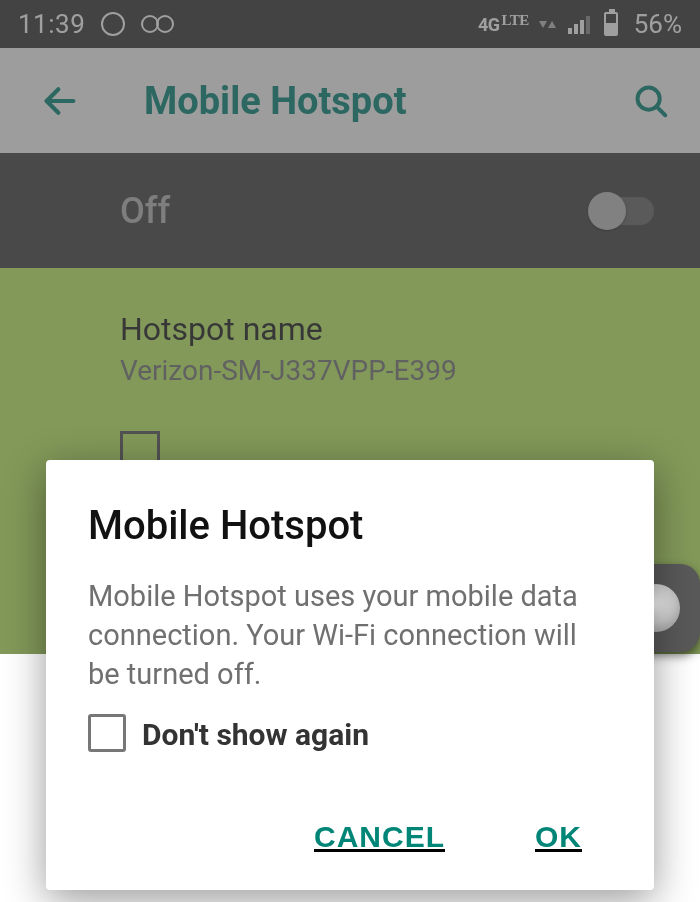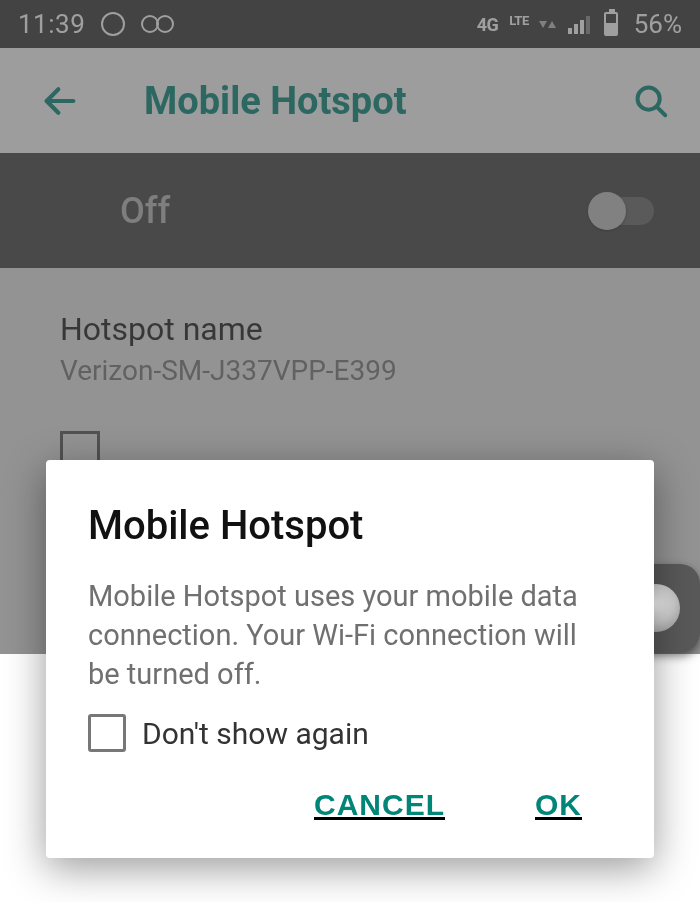--- a/index.html
+++ b/index.html
@@ -8,21 +8,21 @@
       height: 902px;
       overflow: hidden;
       font-family: Roboto, "Helvetica Neue", Arial, sans-serif;
       background: #fff;
     }
 
     .screen {
       position: relative;
       width: 700px;
       height: 654px;
-      background: #e5e5e5;
+      background: #bef264;
     }
 
     
     .status-bar {
       height: 48px;
       background: #333333;
       color: #fff;
       display: flex;
       align-items: center;
       padding: 0 18px;
@@ -35,21 +35,21 @@
     .circle-outline {
       width: 24px; height: 24px; border: 2.5px solid #fff; border-radius: 50%;
     }
     .voicemail {
       display: flex; align-items: center;
     }
     .vm-c { width: 18px; height: 18px; border: 2.5px solid #fff; border-radius: 50%; }
     .vm-c + .vm-c { margin-left: -3px; }
 
     .net-4g { font-size: 18px; font-weight: 700; letter-spacing: -0.5px; display:flex; align-items:flex-start;}
-    .net-4g-sub { font-size: 13px; line-height: 9px; margin-left:11px; margin-top:2px;}
+    .net-4g-sub { font-size: 15px; line-height: 9px; margin-left:2px; margin-top:2px;font-family:Liberation Serif, serif;}
     .net-arrows { display:flex; gap:1px; align-items:center; margin-left:2px;}
     .arrow-down, .arrow-up { width:0; height:0; border-left:4px solid transparent; border-right:4px solid transparent; }
     .arrow-down { border-top:7px solid #bbb; }
     .arrow-up { border-bottom:7px solid #bbb; }
 
     .signal-bars { display:flex; align-items:flex-end; gap:2px; height:20px; margin-left:4px;}
     .bar { width:4px; background:#888; }
     .bar.b1{height:6px;} .bar.b2{height:10px;} .bar.b3{height:14px; background:#fff;} .bar.b4{height:18px; background:#888;}
     .signal-bars .b1, .signal-bars .b2 { background:#fff; }
 
@@ -103,21 +103,21 @@
     }
     .switch-knob {
       position:absolute; left:-2px; top:-5px;
       width: 38px; height: 38px; background:#bdbdbd; border-radius:50%;
       box-shadow: 0 1px 3px rgba(0,0,0,0.4);
     }
 
     
     .settings { padding: 20px 0 0 0; }
     .setting-item {
-      padding: 22px 46px 22px 60px;
+      padding: 22px 46px 22px 120px;
       display:flex; 
     }
     .setting-text { flex:1; }
     .setting-title { font-size: 32px; color:#1a1a1a; font-weight:400; margin-bottom:6px;}
     .setting-sub { font-size: 28px; color:#777; }
     .checkbox-sq {
       width: 40px; height: 40px; border: 3px solid #555;
     }
 
     
@@ -142,22 +142,23 @@
       color: #111;
       margin-bottom: 28px;
     }
     .dialog-body {
       font-size: 29px;
       line-height: 1.35;
       color: #707070;
       margin-bottom: 20px;
     }
     .dialog-check-row {
-      display:flex; align-items:center; gap:16px;
-      margin-bottom: 24px;
+      display:flex; align-items:flex-end; gap:16px;
+      margin-bottom: 56px;
+      font-weight: bold;
     }
     .dialog-check {
       width: 38px; height: 38px; border: 3px solid #777; border-radius:3px;
     }
     .dialog-check-label { font-size: 30px; color:#333; }
     .dialog-actions {
       display:flex; justify-content:flex-end; gap: 70px;
       padding-right: 20px;
       text-decoration: underline;
     }

